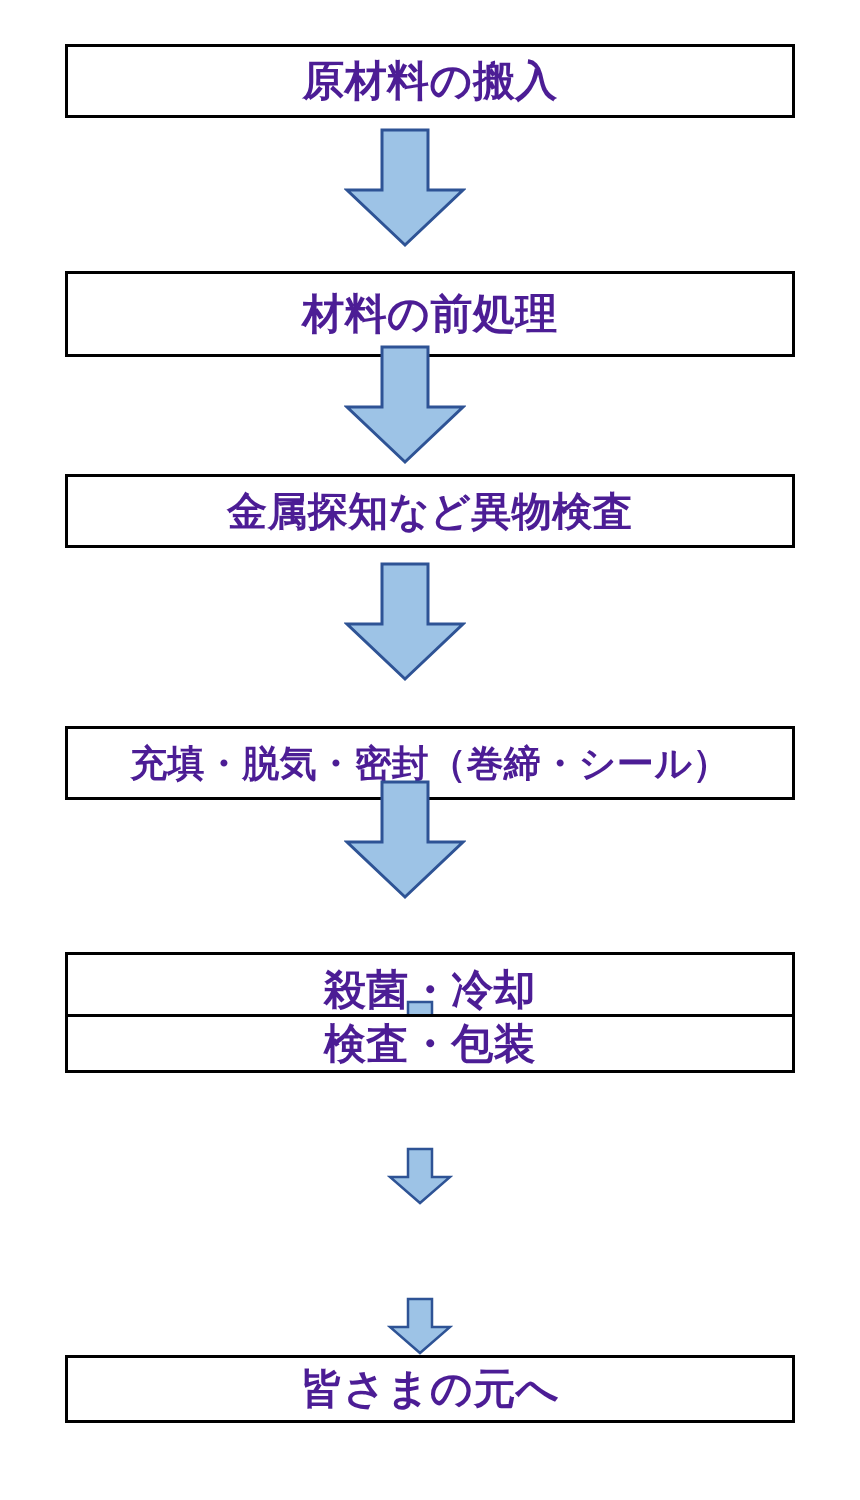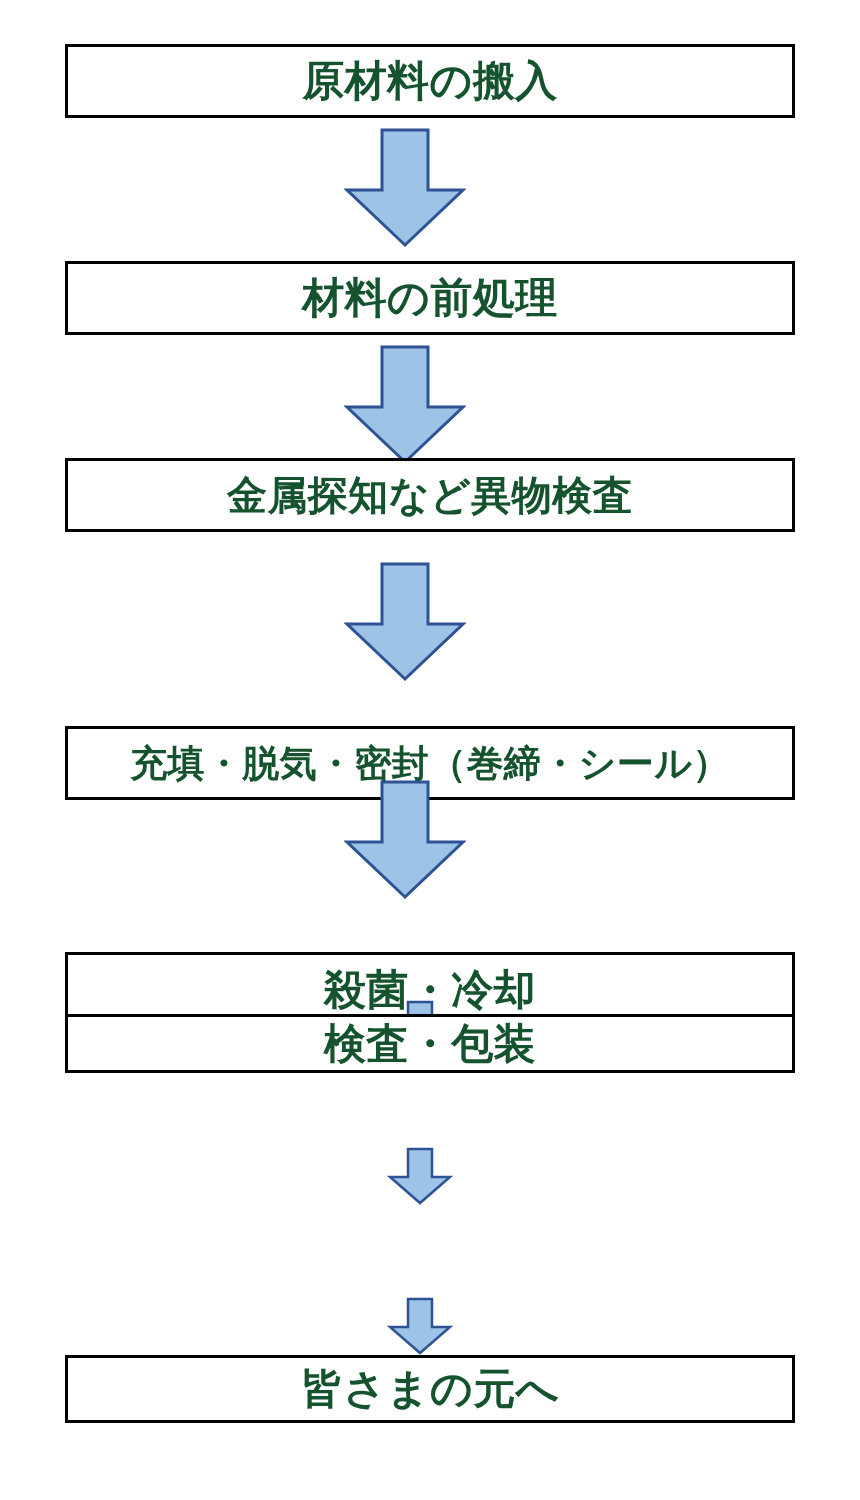--- a/index.html
+++ b/index.html
@@ -29,30 +29,30 @@
     box-sizing: border-box;
     background: #ffffff;
     border: 3px solid #000000;
     display: flex;
     align-items: center;
     justify-content: center;
   }
   .node-label {
     font-family: "Liberation Sans", "DejaVu Sans", sans-serif;
     font-weight: 700;
-    color: #14532d;
+    color: #4c1d95;
     line-height: 1;
     white-space: nowrap;
     letter-spacing: 0.01em;
   }
 
   
   .node-1 { top: 44px;   height: 74px; }
-  .node-2 { top: 261px;  height: 74px; }
-  .node-3 { top: 458px;  height: 74px; }
+  .node-2 { top: 271px;  height: 86px; }
+  .node-3 { top: 474px;  height: 74px; }
   .node-4 { top: 726px;  height: 74px; }
   .node-5 { top: 912px;  height: 76px; margin-top: 40px; }
   .node-6 { top: 1014px; height: 59px; align-items: center; }
   .node-7 { top: 1208px; height: 77px; }
   .node-8 { top: 1355px; height: 68px; }
 
   .size-lg   { font-size: 42px; }
   .size-md   { font-size: 40px; }
   .size-wide { font-size: 37px; }
 

